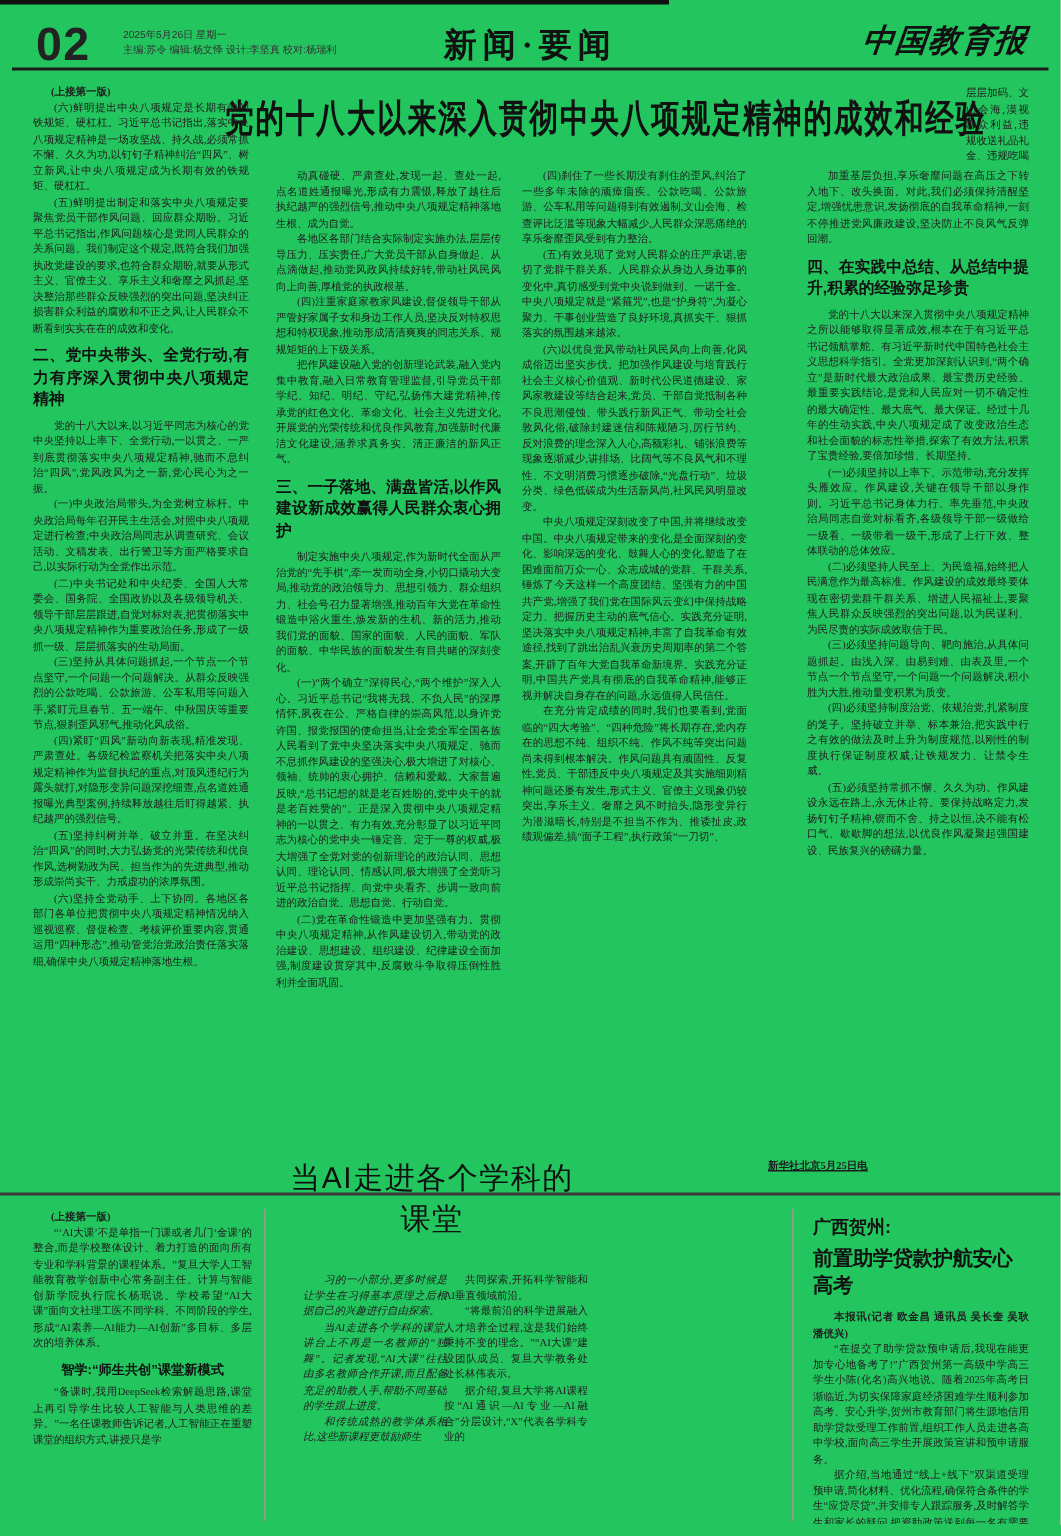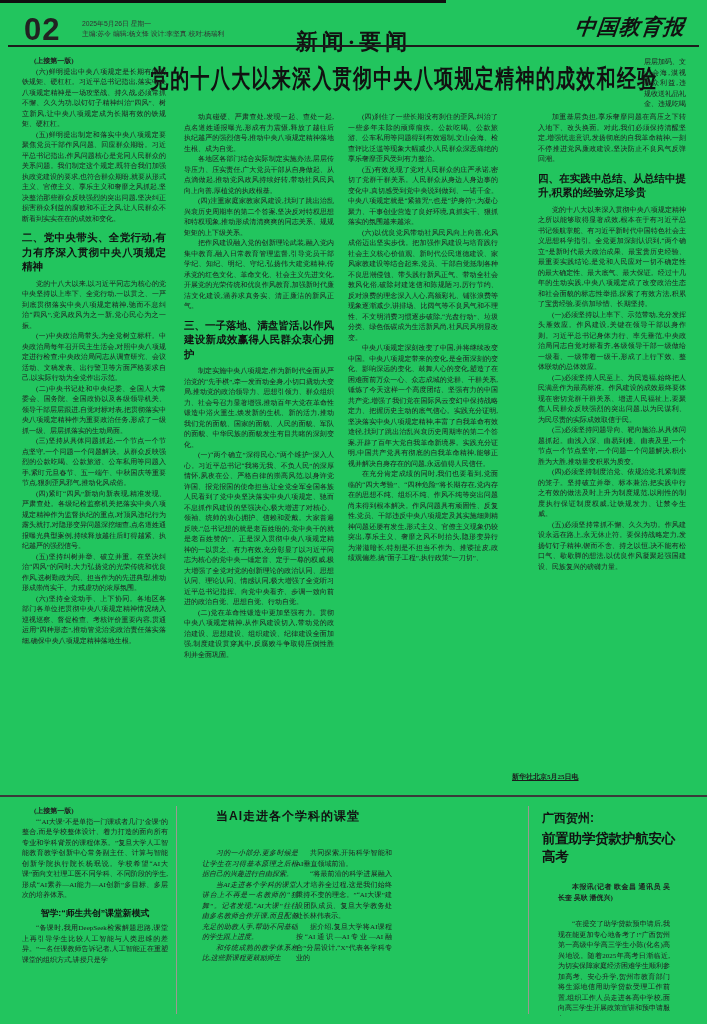--- a/index.html
+++ b/index.html
@@ -4,21 +4,21 @@
 <style>
   html,body{margin:0;padding:0;background:#d9d6cf;}
   .page{position:relative;width:707px;height:1024px;background:#22c55e;overflow:hidden;
         font-family:"Liberation Serif","DejaVu Serif",serif;color:#1d1d1d;}
   .topbar{position:absolute;left:0;top:0;width:446px;height:3px;background:#101010;}
   
   .pagenum{position:absolute;left:24px;top:12px;font-family:"Liberation Sans","DejaVu Sans",sans-serif;
            font-weight:700;font-size:31px;letter-spacing:1px;color:#222;}
   .mastinfo{position:absolute;left:82px;top:19px;font-family:"Liberation Sans","DejaVu Sans",sans-serif;
             font-size:6.8px;line-height:9.5px;color:#333;}
-  .sectiontitle{position:absolute;left:50%;transform:translateX(-50%);top:27px;
+  .sectiontitle{position:absolute;left:50%;transform:translateX(-50%);top:15px;
             font-weight:700;font-size:22px;letter-spacing:4px;color:#111;}
   .brand{position:absolute;right:22px;top:13px;font-weight:700;font-style:italic;font-size:21px;
          letter-spacing:1px;transform:skewX(-6deg);color:#111;}
   .headrule{position:absolute;left:8px;top:45px;width:691px;height:2px;background:#1c1c1c;}
   
   .mainheadline{position:absolute;left:150px;top:62px;width:492px;margin:0;
       font-family:"Liberation Sans","DejaVu Sans",sans-serif;font-weight:800;font-size:19px;
       letter-spacing:1.3px;white-space:nowrap;transform:scaleY(1.32);transform-origin:top left;color:#111;}
   
   .col{position:absolute;font-size:7px;line-height:10.5px;text-align:justify;overflow:hidden;color:#202020;}
@@ -34,37 +34,37 @@
   .mc2{left:184px;top:112px;width:150px;height:676px;}
   .mc3{left:348px;top:112px;width:150px;height:676px;}
   .mc4{left:538px;top:112px;width:148px;height:652px;}
   .sliver{left:644px;top:57px;width:42px;height:52px;}
   .dateline-abs{position:absolute;left:512px;top:772px;width:148px;font-size:7px;font-weight:700;
       color:#1d1d1d;text-decoration:underline;}
   
   .middivider{position:absolute;left:0px;top:795px;width:707px;height:2px;background:#3a3a3a;}
   
   .ac1{left:22px;top:806px;width:146px;height:210px;}
-  .aihead{position:absolute;left:184px;top:808px;width:208px;margin:0;text-align:center;
-      font-family:"Liberation Sans","DejaVu Sans",sans-serif;font-weight:700;font-size:12px;
+  .aihead{position:absolute;left:184px;top:772px;width:208px;margin:0;text-align:center;
+      font-family:"Liberation Sans","DejaVu Sans",sans-serif;font-weight:400;font-size:20px;
       letter-spacing:1px;color:#111;}
   .ac2{left:202px;top:848px;width:96px;height:168px;font-style:italic;}
   .ac3{left:296px;top:848px;width:96px;height:168px;}
   .ac4{left:406px;top:806px;width:110px;height:210px;}
   .vrule{position:absolute;width:1px;background:#9b9890;}
   .vr1{left:176px;top:806px;height:208px;}
   .vr2{left:528px;top:806px;height:208px;}
   
   .gx{position:absolute;left:542px;top:810px;width:144px;height:206px;overflow:hidden;}
   .gx-kicker{font-family:"Liberation Sans","DejaVu Sans",sans-serif;font-weight:700;font-size:12px;
       margin:0 0 3px 0;color:#111;}
   .gx-headline{font-family:"Liberation Sans","DejaVu Sans",sans-serif;font-weight:800;font-size:13.5px;
       letter-spacing:-0.2px;margin:0 0 7px 0;color:#111;}
   .gx-body{font-size:7px;line-height:10.5px;text-align:justify;color:#202020;}
-  .gx-body p{margin:16px;}
+  .gx-body p{margin:0;}
 </style>
 </head>
 <body>
 
 <div class="page">
   <div class="topbar"></div>
 
   <div class="pagenum">02</div>
   <div class="mastinfo">
     <div>2025年5月26日 星期一</div>
@@ -85,21 +85,21 @@
       <p class="bp">(一)中央政治局带头,为全党树立标杆。中央政治局每年召开民主生活会,对照中央八项规定进行检查;中央政治局同志从调查研究、会议活动、文稿发表、出行警卫等方面严格要求自己,以实际行动为全党作出示范。</p>
       <p class="bp">(二)中央书记处和中央纪委、全国人大常委会、国务院、全国政协以及各级领导机关、领导干部层层跟进,自觉对标对表,把贯彻落实中央八项规定精神作为重要政治任务,形成了一级抓一级、层层抓落实的生动局面。</p>
       <p class="bp">(三)坚持从具体问题抓起,一个节点一个节点坚守,一个问题一个问题解决。从群众反映强烈的公款吃喝、公款旅游、公车私用等问题入手,紧盯元旦春节、五一端午、中秋国庆等重要节点,狠刹歪风邪气,推动化风成俗。</p>
       <p class="bp">(四)紧盯“四风”新动向新表现,精准发现、严肃查处。各级纪检监察机关把落实中央八项规定精神作为监督执纪的重点,对顶风违纪行为露头就打,对隐形变异问题深挖细查,点名道姓通报曝光典型案例,持续释放越往后盯得越紧、执纪越严的强烈信号。</p>
       <p class="bp">(五)坚持纠树并举、破立并重。在坚决纠治“四风”的同时,大力弘扬党的光荣传统和优良作风,选树勤政为民、担当作为的先进典型,推动形成崇尚实干、力戒虚功的浓厚氛围。</p>
       <p class="bp">(六)坚持全党动手、上下协同。各地区各部门各单位把贯彻中央八项规定精神情况纳入巡视巡察、督促检查、考核评价重要内容,贯通运用“四种形态”,推动管党治党政治责任落实落细,确保中央八项规定精神落地生根。</p>
     </div>
   <div class="col mc2">
       <p class="bp">动真碰硬、严肃查处,发现一起、查处一起,点名道姓通报曝光,形成有力震慑,释放了越往后执纪越严的强烈信号,推动中央八项规定精神落地生根、成为自觉。</p>
       <p class="bp">各地区各部门结合实际制定实施办法,层层传导压力、压实责任,广大党员干部从自身做起、从点滴做起,推动党风政风持续好转,带动社风民风向上向善,厚植党的执政根基。</p>
-      <p class="bp">(四)注重家庭家教家风建设,找到了跳出治乱兴衰历史周期率的第二个答案,坚决反对特权思想和特权现象,推动形成清清爽爽的同志关系、规规矩矩的上下级关系。</p>
+      <p class="bp">(四)注重家庭家教家风建设,督促领导干部从严管好家属子女和身边工作人员,坚决反对特权思想和特权现象,推动形成清清爽爽的同志关系、规规矩矩的上下级关系。</p>
       <p class="bp">把作风建设融入党的创新理论武装,融入党内集中教育,融入日常教育管理监督,引导党员干部学纪、知纪、明纪、守纪,弘扬伟大建党精神,传承党的红色文化、革命文化、社会主义先进文化,开展党的光荣传统和优良作风教育,加强新时代廉洁文化建设,涵养求真务实、清正廉洁的新风正气。</p>
       <h3 class="bh">三、一子落地、满盘皆活,以作风建设新成效赢得人民群众衷心拥护</h3>
       <p class="bp">制定实施中央八项规定,作为新时代全面从严治党的“先手棋”,牵一发而动全身,小切口撬动大变局,推动党的政治领导力、思想引领力、群众组织力、社会号召力显著增强,推动百年大党在革命性锻造中浴火重生,焕发新的生机、新的活力,推动我们党的面貌、国家的面貌、人民的面貌、军队的面貌、中华民族的面貌发生有目共睹的深刻变化。</p>
       <p class="bp">(一)“两个确立”深得民心,“两个维护”深入人心。习近平总书记“我将无我、不负人民”的深厚情怀,夙夜在公、严格自律的崇高风范,以身许党许国、报党报国的使命担当,让全党全军全国各族人民看到了党中央坚决落实中央八项规定、驰而不息抓作风建设的坚强决心,极大增进了对核心、领袖、统帅的衷心拥护、信赖和爱戴。大家普遍反映,“总书记想的就是老百姓盼的,党中央干的就是老百姓赞的”。正是深入贯彻中央八项规定精神的一以贯之、有力有效,充分彰显了以习近平同志为核心的党中央一锤定音、定于一尊的权威,极大增强了全党对党的创新理论的政治认同、思想认同、理论认同、情感认同,极大增强了全党听习近平总书记指挥、向党中央看齐、步调一致向前进的政治自觉、思想自觉、行动自觉。</p>
       <p class="bp">(二)党在革命性锻造中更加坚强有力。贯彻中央八项规定精神,从作风建设切入,带动党的政治建设、思想建设、组织建设、纪律建设全面加强,制度建设贯穿其中,反腐败斗争取得压倒性胜利并全面巩固。</p>
     </div>
   <div class="col mc3">
       <p class="bp">(四)刹住了一些长期没有刹住的歪风,纠治了一些多年未除的顽瘴痼疾。公款吃喝、公款旅游、公车私用等问题得到有效遏制,文山会海、检查评比泛滥等现象大幅减少,人民群众深恶痛绝的享乐奢靡歪风受到有力整治。</p>
       <p class="bp">(五)有效兑现了党对人民群众的庄严承诺,密切了党群干群关系。人民群众从身边人身边事的变化中,真切感受到党中央说到做到、一诺千金。中央八项规定就是“紧箍咒”,也是“护身符”,为凝心聚力、干事创业营造了良好环境,真抓实干、狠抓落实的氛围越来越浓。</p>
       <p class="bp">(六)以优良党风带动社风民风向上向善,化风成俗迈出坚实步伐。把加强作风建设与培育践行社会主义核心价值观、新时代公民道德建设、家风家教建设等结合起来,党员、干部自觉抵制各种不良思潮侵蚀、带头践行新风正气、带动全社会敦风化俗,破除封建迷信和陈规陋习,厉行节约、反对浪费的理念深入人心,高额彩礼、铺张浪费等现象逐渐减少,讲排场、比阔气等不良风气和不理性、不文明消费习惯逐步破除,“光盘行动”、垃圾分类、绿色低碳成为生活新风尚,社风民风明显改变。</p>

